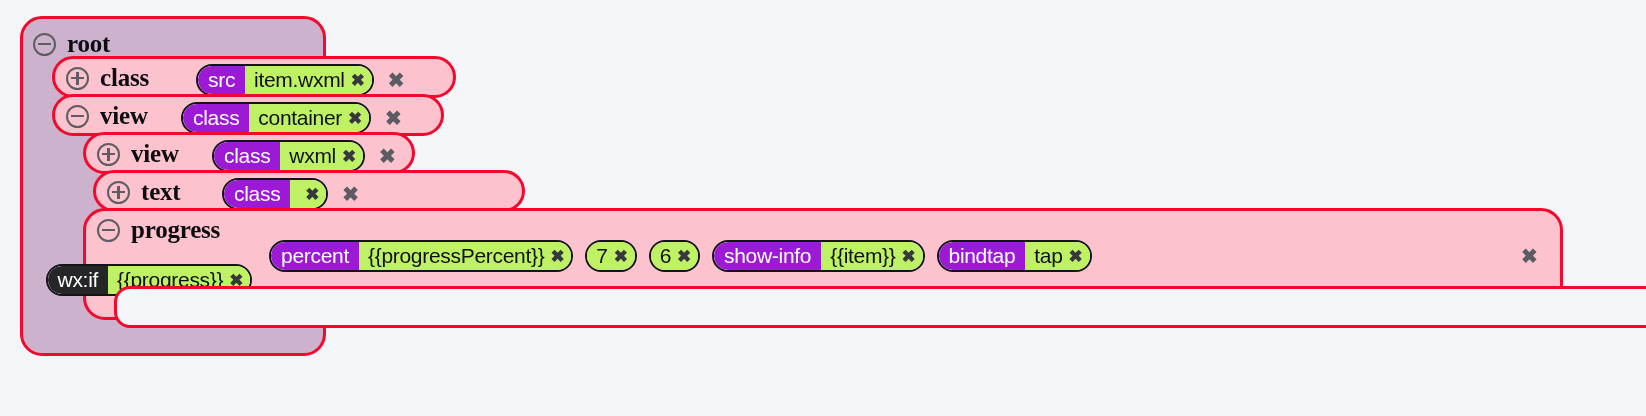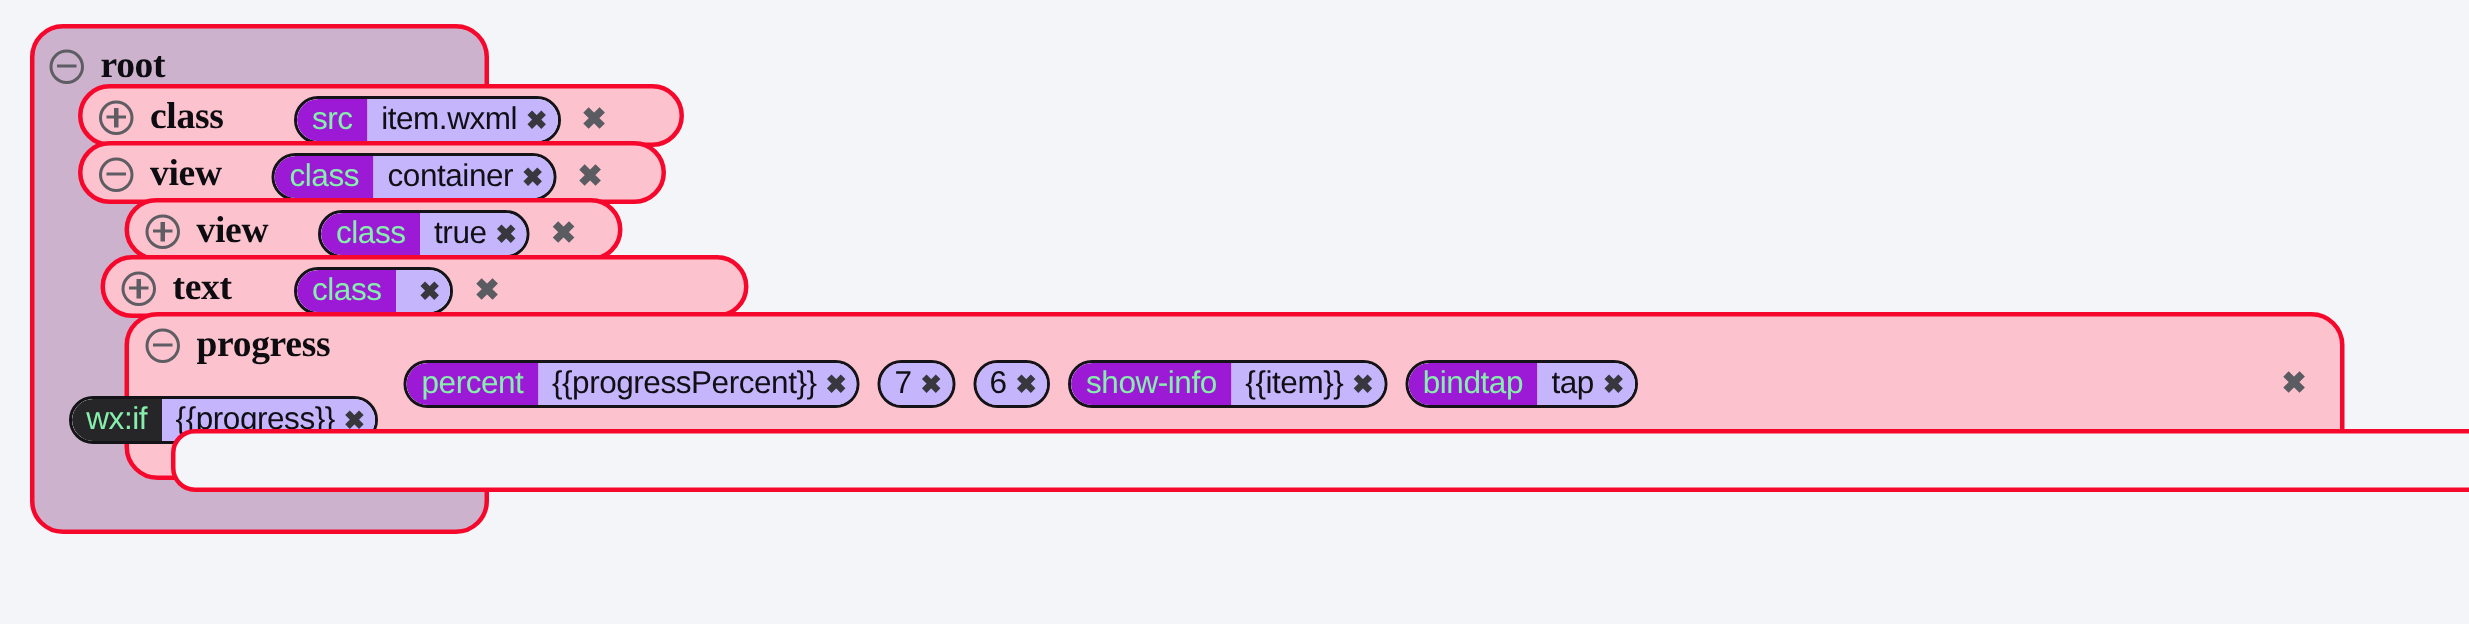--- a/index.html
+++ b/index.html
@@ -94,36 +94,36 @@
     height: 32px;
     overflow: hidden;
     white-space: nowrap;
   }
 
   .attr-key {
     display: flex;
     align-items: center;
     padding: 0 10px;
     background: #9c1ad6;
-    color: #86efac;
+    color: #ffffff;
     font-size: 21px;
     border-radius: 15px 0 0 15px;
     letter-spacing: -0.3px;
   }
   .attr-pill.directive .attr-key {
     background: #262629;
   }
 
   .attr-val {
     display: flex;
     align-items: center;
     padding: 0 7px 0 9px;
     color: #101014;
     font-size: 21px;
-    background: #c4b5fd;
+    background: #bef264;
     letter-spacing: -0.3px;
   }
 
   .x-small {
     margin-left: 6px;
     font-size: 17px;
     font-weight: bold;
     color: #37373d;
     line-height: 1;
   }
@@ -199,30 +199,30 @@
   <div class="node child-node" style="left:83px; top:132px; width:332px; height:42px;">
     <div class="node-head" style="padding:5px 0 0 11px;">
       <div class="tag-col" style="width:115px;">
         <span class="toggle minus plus"></span>
         <span class="tag-name">view</span>
       </div>
       <div class="attrs">
         <span class="attr-pill">
           <span class="attr-key">class</span>
           <span class="attr-val">
-              <span>true</span>
-              <span class="x-small">✖</span>
-          </span>
-        </span>
-      </div>
-      <span class="x-del" style="margin-left:14px; margin-top:6px;">✖</span>
-    </div>
-  </div>
-
-  <div class="node child-node" style="left:67px; top:170px; width:432px; height:42px;">
+              <span>wxml</span>
+              <span class="x-small">✖</span>
+          </span>
+        </span>
+      </div>
+      <span class="x-del" style="margin-left:14px; margin-top:6px;">✖</span>
+    </div>
+  </div>
+
+  <div class="node child-node" style="left:93px; top:170px; width:432px; height:42px;">
     <div class="node-head" style="padding:5px 0 0 11px;">
       <div class="tag-col" style="width:115px;">
         <span class="toggle minus plus"></span>
         <span class="tag-name">text</span>
       </div>
       <div class="attrs">
         <span class="attr-pill">
           <span class="attr-key">class</span>
           <span class="attr-val">
               <span class="x-small">✖</span>

